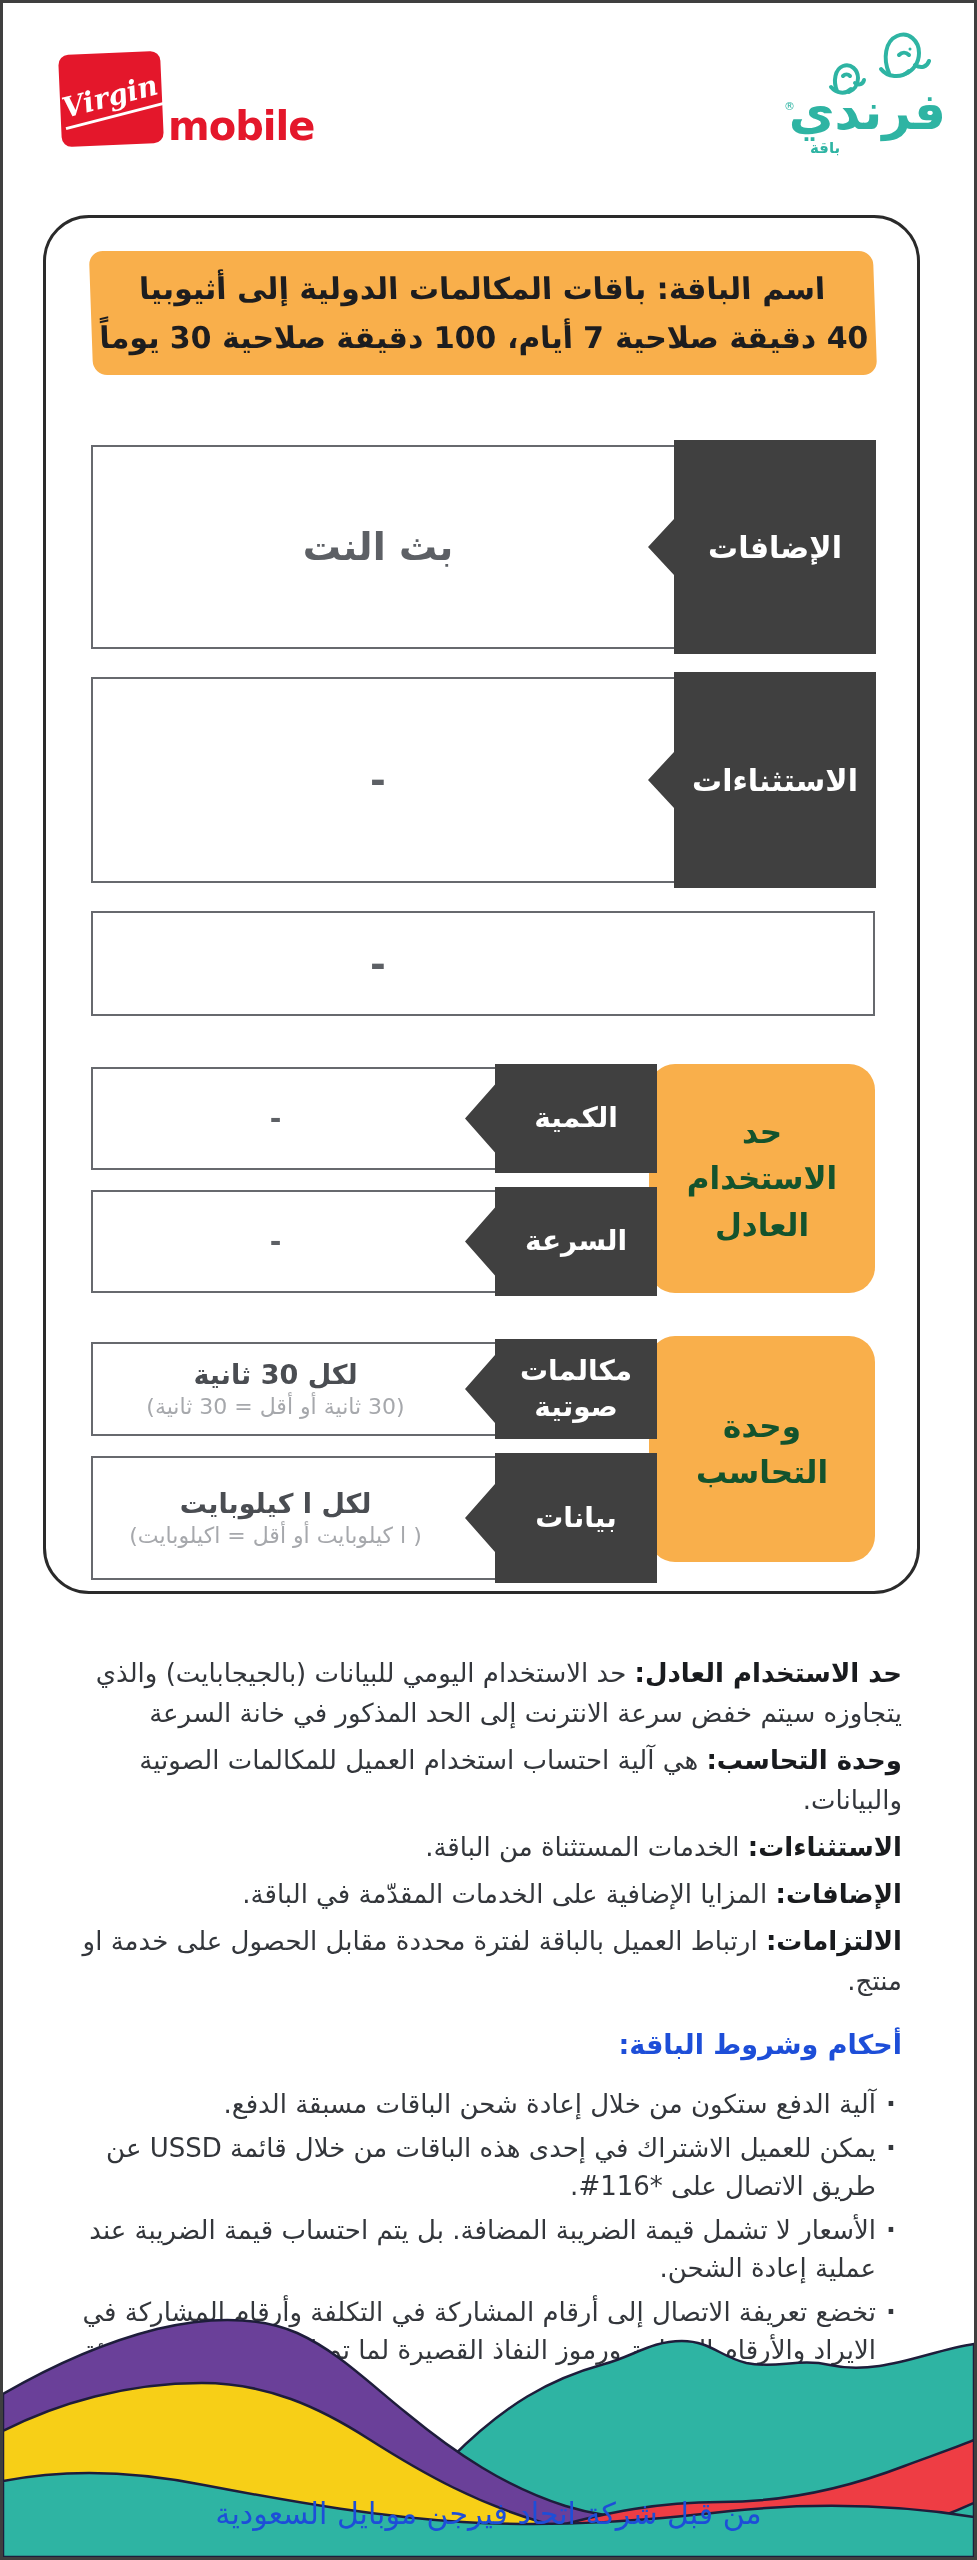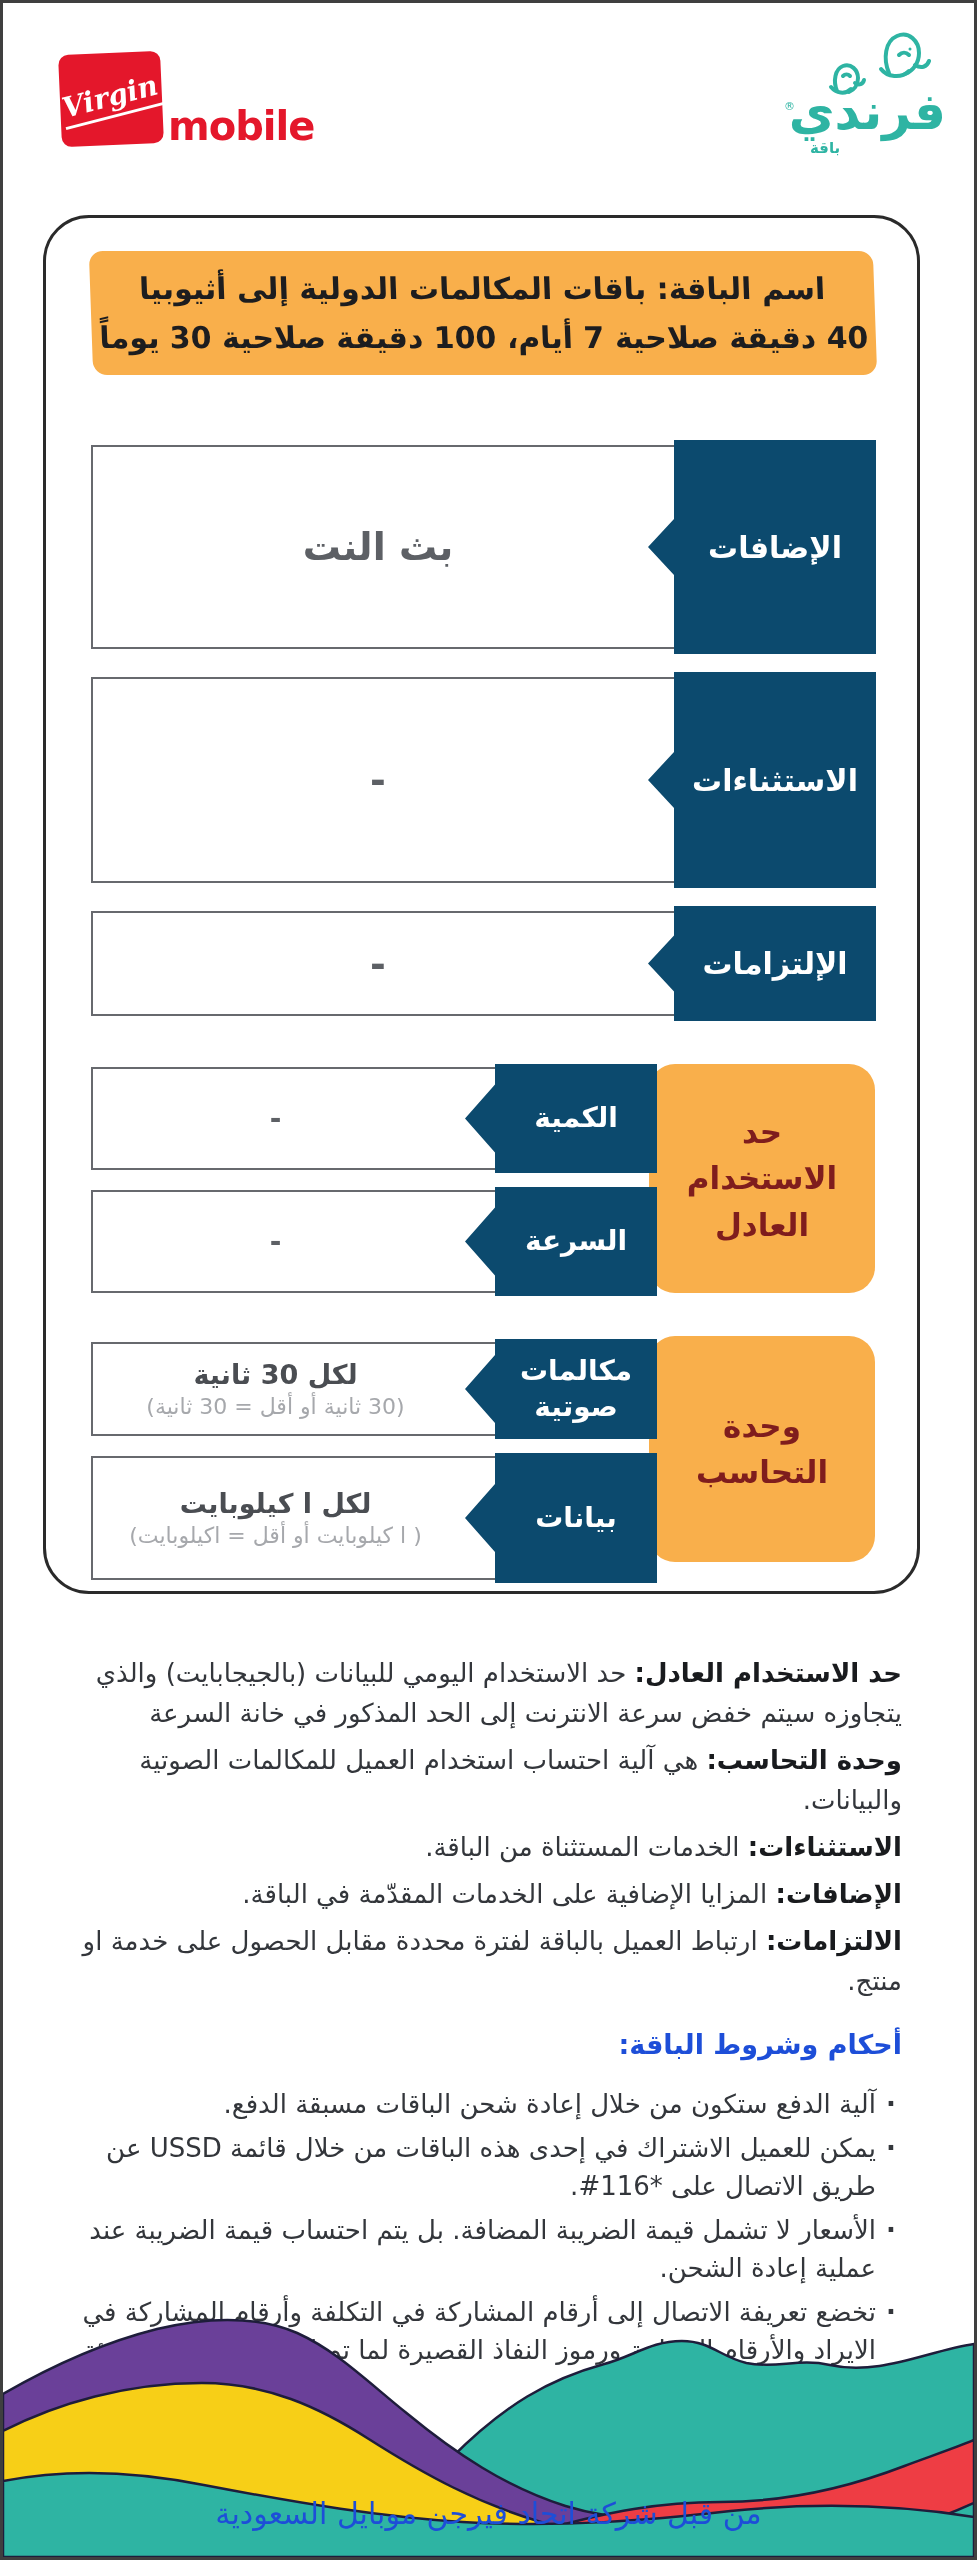--- a/index.html
+++ b/index.html
@@ -24,29 +24,29 @@
   .card{position:absolute;left:40px;top:212px;width:877px;height:1379px;background:#fff;
         border:3px solid #2a2a2a;border-radius:46px;box-sizing:border-box;}
   .card-title{position:absolute;left:45px;width:784px;top:33px;height:124px;background:#F9AF4B;
         border-radius:14px;transform:skewX(2deg);display:flex;flex-direction:column;justify-content:center;
         direction:rtl;text-align:center;color:#1d1d1f;font-weight:bold;font-size:30px;line-height:1.65;}
 
   .xrow{position:absolute;left:45px;width:784px;}
   .xrow .box{position:absolute;inset:0;background:#fff;border:2px solid #67696e;box-sizing:border-box;}
   .xrow .val{position:absolute;left:0;top:0;bottom:0;width:calc(100% - 210px);display:flex;align-items:center;
         justify-content:center;font-size:38px;font-weight:bold;color:#5d6065;direction:rtl;}
-  .tag{position:absolute;right:-1px;background:#0c4a6e;color:#fff;display:flex;align-items:center;
+  .tag{position:absolute;right:-1px;background:#404040;color:#fff;display:flex;align-items:center;
         justify-content:center;font-weight:bold;box-sizing:border-box;direction:rtl;text-align:center;}
   .xrow .tag{top:-5px;bottom:-5px;width:228px;font-size:30px;padding-left:26px;
         clip-path:polygon(26px 0,100% 0,100% 100%,26px 100%,26px calc(50% + 28px),0 50%,26px calc(50% - 28px));}
 
   .band{position:absolute;left:45px;width:784px;direction:rtl;}
   .band-title{position:absolute;right:0;top:0;bottom:0;width:226px;background:#F9AF4B;border-radius:26px;
         display:flex;flex-direction:column;align-items:center;justify-content:center;font-size:31px;
-        font-weight:bold;color:#7f1d1d;line-height:1.5;text-align:center;}
+        font-weight:bold;color:#14532d;line-height:1.5;text-align:center;}
   .srow{position:absolute;left:0;width:565px;}
   .srow .box{position:absolute;inset:0;background:#fff;border:2px solid #67696e;box-sizing:border-box;}
   .srow .val{position:absolute;left:0;top:0;bottom:0;width:calc(100% - 196px);display:flex;flex-direction:column;
         align-items:center;justify-content:center;font-size:28px;font-weight:bold;color:#5d6065;direction:rtl;}
   .srow .tag{top:-3px;bottom:-3px;width:192px;font-size:28px;line-height:1.3;padding-left:30px;
         clip-path:polygon(30px 0,100% 0,100% 100%,30px 100%,30px calc(50% + 34px),0 50%,30px calc(50% - 34px));}
   .vmain{font-size:27px;font-weight:bold;color:#4a4d52;}
   .vsub{font-size:22px;font-weight:normal;color:#a6a8ac;margin-top:4px;}
 
   
@@ -115,21 +115,20 @@
 
     <div class="xrow" style="top:459px;height:206px;">
       <div class="box"></div>
       <div class="val">-</div>
       <div class="tag">الاستثناءات</div>
     </div>
 
     <div class="xrow" style="top:693px;height:105px;">
       <div class="box"></div>
       <div class="val">-</div>
-      <div class="tag">الإلتزامات</div>
     </div>
 
     <div class="band" style="top:846px;height:229px;">
       <div class="band-title">
         <div>حد</div>
         <div>الاستخدام</div>
         <div>العادل</div>
       </div>
       <div class="srow" style="top:3px;height:103px;">
         <div class="box"></div>

